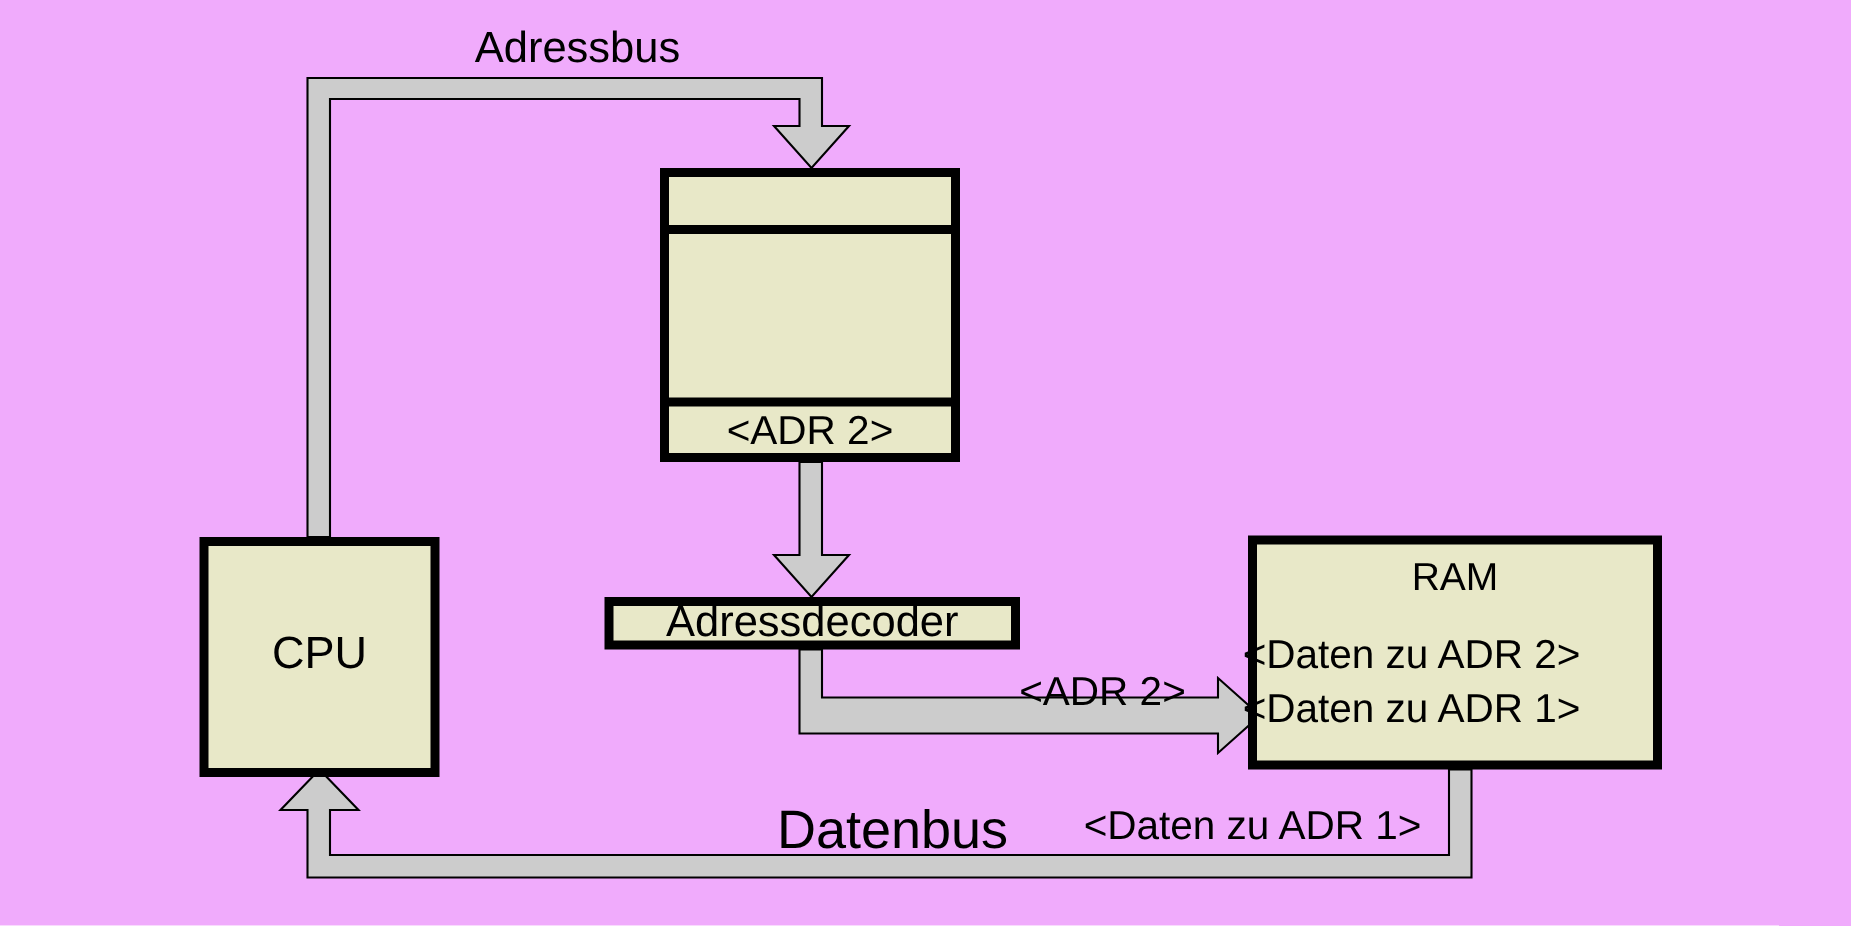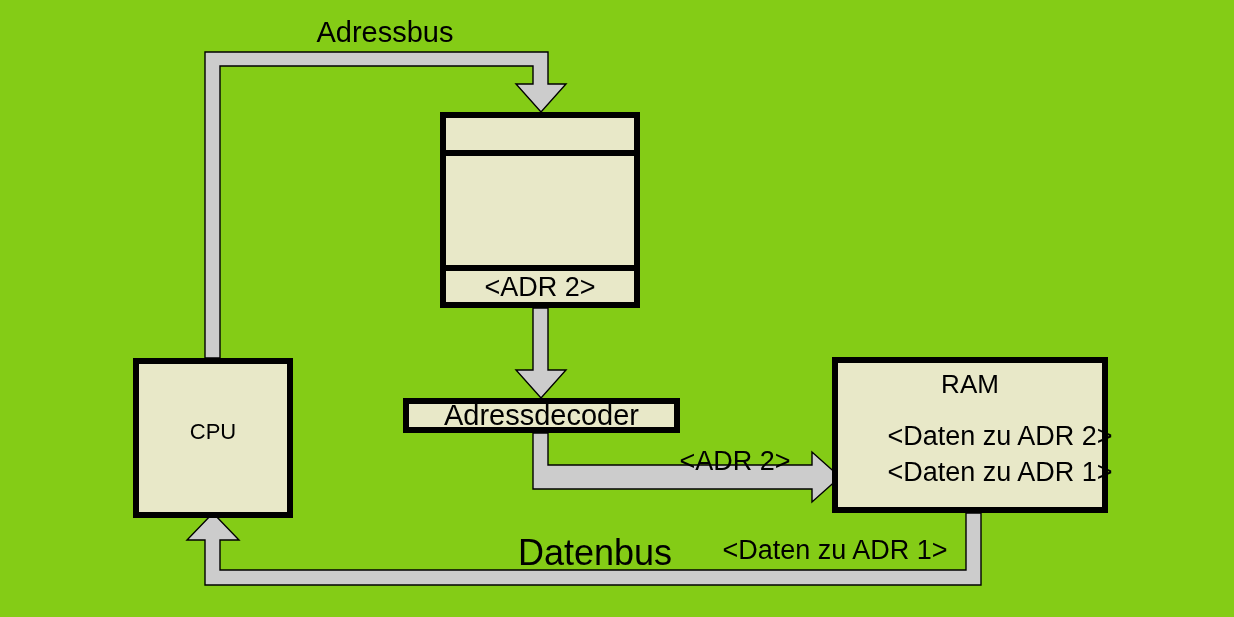--- a/index.html
+++ b/index.html
@@ -7,21 +7,21 @@
     padding: 0;
     background: #ffffff;
   }
   body {
     font-family: "Liberation Sans", sans-serif;
   }
   #diagram-root {
     position: relative;
     width: 1234px;
     height: 617px;
-    background: #84cc16;
+    background: #f0abfc;
     overflow: hidden;
   }
   svg#diagram-svg {
     position: absolute;
     top: 0;
     left: 0;
     width: 1234px;
     height: 617px;
   }
   .bus-shape {
@@ -112,32 +112,32 @@
               text-align:center; font-size:27px; color:#000;"></div>
 
   <div style="position:absolute; left:443px; top:163px; width:194px;
               text-align:center; font-size:29px; line-height:42px; color:#000;">
   </div>
 
   <div style="position:absolute; left:443px; top:272px; width:194px;
               text-align:center; font-size:27px; color:#000;">&lt;ADR 2&gt;</div>
 
   <div style="position:absolute; left:136px; top:419px; width:154px;
-              text-align:center; font-size:22px; color:#000;">CPU</div>
+              text-align:center; font-size:30px; color:#000;">CPU</div>
 
   <div style="position:absolute; left:406px; top:400px; width:271px;
               text-align:center; font-size:29px; line-height:31px; color:#000;">Adressdecoder</div>
 
   <div style="position:absolute; left:620px; top:446px; width:230px;
               text-align:center; font-size:27px; color:#000;">&lt;ADR 2&gt;</div>
 
   <div style="position:absolute; left:835px; top:369px; width:270px;
               text-align:center; font-size:26px; color:#000;">RAM</div>
 
-  <div style="position:absolute; left:865px; top:418px; width:270px;
+  <div style="position:absolute; left:806px; top:418px; width:270px;
               text-align:center; font-size:27px; line-height:36px; color:#000;">
     <div>&lt;Daten zu ADR 2&gt;</div>
     <div>&lt;Daten zu ADR 1&gt;</div>
   </div>
 
   <div style="position:absolute; left:505px; top:532px; width:180px;
               text-align:center; font-size:36px; color:#000;">Datenbus</div>
 
   <div style="position:absolute; left:700px; top:535px; width:270px;
               text-align:center; font-size:27px; color:#000;">&lt;Daten zu ADR 1&gt;</div>

